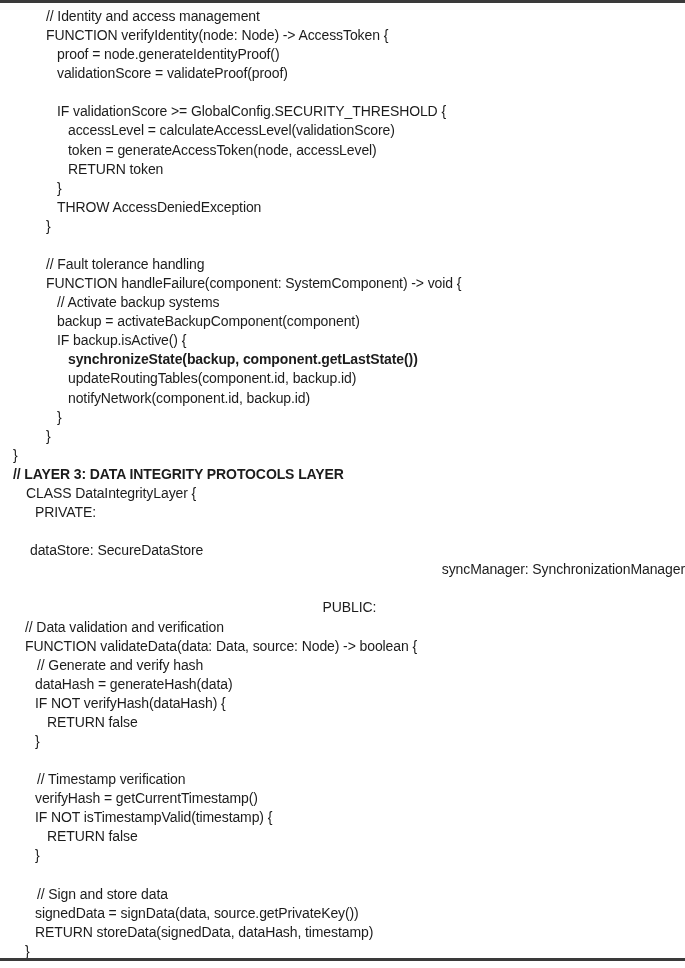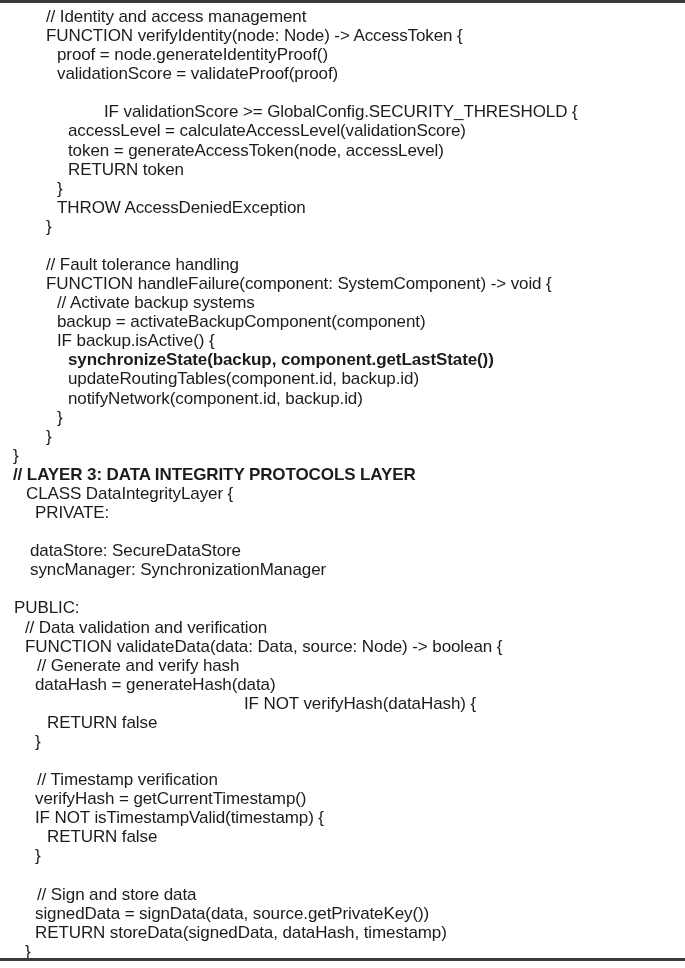--- a/index.html
+++ b/index.html
@@ -24,21 +24,21 @@
   }
   .rule.top { top: 0; }
   .rule.bottom { top: 958px; height: 2.5px; }
   .code {
     position: absolute;
     top: 3px;
     left: 0;
     right: 0;
     padding-top: 4px;
     color: #1c1c1c;
-    font-size: 17px;
+    font-size: 14px;
     line-height: 19.08px;
     letter-spacing: -0.1px;
   }
   .line {
     white-space: pre;
     min-height: 19.08px;
   }
   .line.bold {
     font-weight: bold;
   }
@@ -47,21 +47,21 @@
 <body>
 
 <div class="page" style="background: rgb(255, 255, 255);">
   <div class="rule top" style="background: rgb(58, 58, 58);"></div>
   <div class="code" style="color: rgb(28, 28, 28);">
       <div class="line" style="padding-left: 46px;">// Identity and access management</div>
       <div class="line" style="padding-left: 46px;">FUNCTION verifyIdentity(node: Node) -&gt; AccessToken {</div>
       <div class="line" style="padding-left: 57px;">proof = node.generateIdentityProof()</div>
       <div class="line" style="padding-left: 57px;">validationScore = validateProof(proof)</div>
       <div class="line" style="padding-left: 0px;">&nbsp;</div>
-      <div class="line" style="padding-left: 57px; margin-left: 47px;">IF validationScore &gt;= GlobalConfig.SECURITY_THRESHOLD {</div>
+      <div class="line" style="padding-left: 57px;">IF validationScore &gt;= GlobalConfig.SECURITY_THRESHOLD {</div>
       <div class="line" style="padding-left: 68px;">accessLevel = calculateAccessLevel(validationScore)</div>
       <div class="line" style="padding-left: 68px;">token = generateAccessToken(node, accessLevel)</div>
       <div class="line" style="padding-left: 68px;">RETURN token</div>
       <div class="line" style="padding-left: 57px;">}</div>
       <div class="line" style="padding-left: 57px;">THROW AccessDeniedException</div>
       <div class="line" style="padding-left: 46px;">}</div>
       <div class="line" style="padding-left: 0px;">&nbsp;</div>
       <div class="line" style="padding-left: 46px;">// Fault tolerance handling</div>
       <div class="line" style="padding-left: 46px;">FUNCTION handleFailure(component: SystemComponent) -&gt; void {</div>
       <div class="line" style="padding-left: 57px;">// Activate backup systems</div>
@@ -71,28 +71,28 @@
       <div class="line" style="padding-left: 68px;">updateRoutingTables(component.id, backup.id)</div>
       <div class="line" style="padding-left: 68px;">notifyNetwork(component.id, backup.id)</div>
       <div class="line" style="padding-left: 57px;">}</div>
       <div class="line" style="padding-left: 46px;">}</div>
       <div class="line" style="padding-left: 13px;">}</div>
       <div class="line bold" style="padding-left: 13px;">// LAYER 3: DATA INTEGRITY PROTOCOLS LAYER</div>
       <div class="line" style="padding-left: 26px;">CLASS DataIntegrityLayer {</div>
       <div class="line" style="padding-left: 35px;">PRIVATE:</div>
       <div class="line" style="padding-left: 0px;">&nbsp;</div>
       <div class="line" style="padding-left: 30px;">dataStore: SecureDataStore</div>
-      <div class="line" style="padding-left: 30px;">syncManager: SynchronizationManager</div>
+      <div class="line" style="padding-left: 30px; text-align: right;">syncManager: SynchronizationManager</div>
       <div class="line" style="padding-left: 0px;">&nbsp;</div>
-      <div class="line" style="padding-left: 14px;">PUBLIC:</div>
+      <div class="line" style="padding-left: 14px; text-align: center;">PUBLIC:</div>
       <div class="line" style="padding-left: 25px;">// Data validation and verification</div>
       <div class="line" style="padding-left: 25px;">FUNCTION validateData(data: Data, source: Node) -&gt; boolean {</div>
       <div class="line" style="padding-left: 37px;">// Generate and verify hash</div>
       <div class="line" style="padding-left: 35px;">dataHash = generateHash(data)</div>
-      <div class="line" style="padding-left: 35px; text-align: center;">IF NOT verifyHash(dataHash) {</div>
+      <div class="line" style="padding-left: 35px;">IF NOT verifyHash(dataHash) {</div>
       <div class="line" style="padding-left: 47px;">RETURN false</div>
       <div class="line" style="padding-left: 35px;">}</div>
       <div class="line" style="padding-left: 0px;">&nbsp;</div>
       <div class="line" style="padding-left: 37px;">// Timestamp verification</div>
       <div class="line" style="padding-left: 35px;">verifyHash = getCurrentTimestamp()</div>
       <div class="line" style="padding-left: 35px;">IF NOT isTimestampValid(timestamp) {</div>
       <div class="line" style="padding-left: 47px;">RETURN false</div>
       <div class="line" style="padding-left: 35px;">}</div>
       <div class="line" style="padding-left: 0px;">&nbsp;</div>
       <div class="line" style="padding-left: 37px;">// Sign and store data</div>

